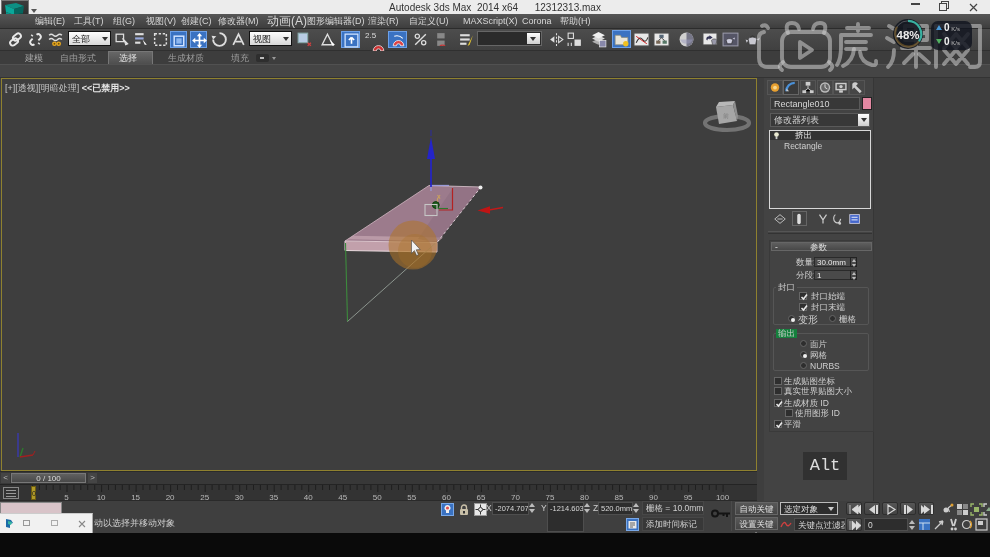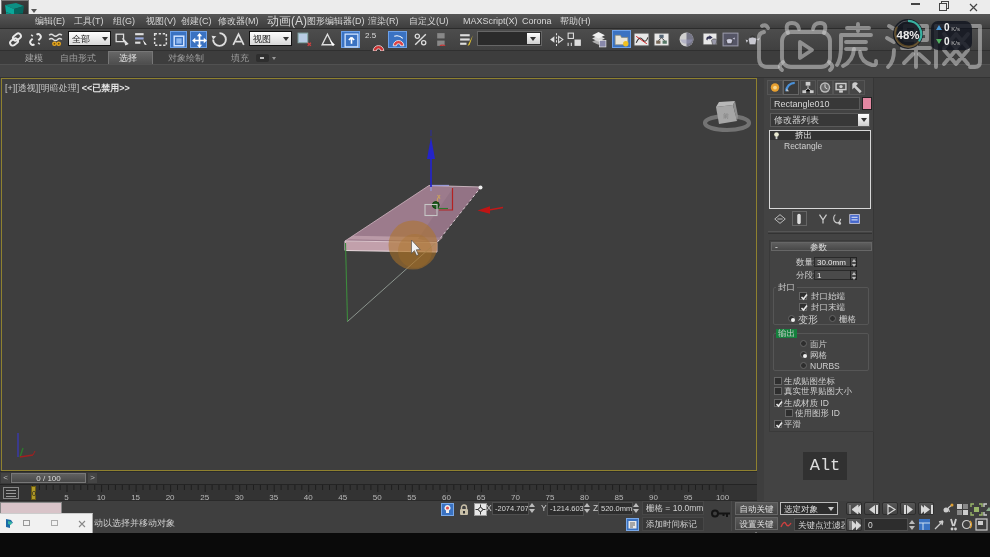--- a/index.html
+++ b/index.html
@@ -6,20 +6,21 @@
 html,body { width:990px; height:557px; overflow:hidden; background:#3f3f3f;
   font-family:"Liberation Sans", sans-serif; }
 #page { position:relative; width:990px; height:557px; overflow:hidden; }
 .abs { position:absolute; }
 </style>
 </head>
 <body>
 <div id="page">
 
 <div class="abs" style="left:0;top:0;width:990px;height:14px;background:#ececec;"></div>
+<div class="abs" style="left:0;top:0;width:990px;height:14px;font-size:10px;color:#333;text-align:center;line-height:15px;">Autodesk 3ds Max&nbsp; 2014 x64&nbsp;&nbsp;&nbsp;&nbsp;&nbsp; 12312313.max</div>
 <div class="abs" style="left:911px;top:3px;width:9px;height:2px;background:#444;"></div>
 <div class="abs" style="left:941px;top:1px;width:8px;height:8px;border:1px solid #444;background:#ececec;"></div>
 <div class="abs" style="left:939px;top:3px;width:8px;height:8px;border:1px solid #444;background:#ececec;"></div>
 <svg class="abs" style="left:969px;top:3px" width="9" height="9" viewBox="0 0 9 9">
       <path d="M1 1 L8 8 M8 1 L1 8" stroke="#444" stroke-width="1.2"></path>
     </svg>
 
 <div class="abs" style="left:1px;top:0px;width:28px;height:28px;background:linear-gradient(#3c3c3c,#222);border:1px solid #777;">
 <svg width="26" height="26" viewBox="0 0 26 26">
 <path d="M3 4 L14 2 L22 5 L12 8 Z" fill="#0d8f84"></path>
@@ -190,21 +191,21 @@
       <path d="M4 8 c0 -3 8 -3 8 0 l-1 5 -6 0 Z" fill="#c8c8d0" stroke="#333" stroke-width="0.7"></path>
       <path d="M12 8 l3 -2 -1 3 Z" fill="#c8c8d0"></path>
       <path d="M4 9 l-2.5 -1 1 3 Z" fill="#c8c8d0"></path>
       <path d="M6 5.5 q2 -2 4 0" stroke="#333" stroke-width="0.8" fill="none"></path>
     </svg>
 <div class="abs" style="left:0;top:51px;width:990px;height:13px;background:#3d3d3d;"></div>
 <div class="abs" style="left:108px;top:51px;width:45px;height:13px;background:linear-gradient(#676767,#4e4e4e);border:1px solid #777;border-bottom:none;"></div>
 <div class="abs" style="left:25px;top:51px;font-size:9px;color:#a8a8a8;line-height:14px;">建模</div>
 <div class="abs" style="left:60px;top:51px;font-size:9px;color:#9d9d9d;line-height:14px;">自由形式</div>
 <div class="abs" style="left:119px;top:51px;font-size:9px;color:#e0e0e0;line-height:14px;">选择</div>
-<div class="abs" style="left:168px;top:51px;font-size:9px;color:#9d9d9d;line-height:14px;">对象绘制</div>
+<div class="abs" style="left:168px;top:51px;font-size:9px;color:#9d9d9d;line-height:14px;">生成材质</div>
 <div class="abs" style="left:231px;top:51px;font-size:9px;color:#9d9d9d;line-height:14px;">填充</div>
 <div class="abs" style="left:256px;top:54px;width:13px;height:8px;background:#2e2e2e;border-radius:2px;">
       <span style="position:absolute;left:4px;top:3px;width:4px;height:2px;background:#bbb;"></span>
     </div>
 <div class="abs" style="left:272px;top:57px;width:0;height:0;border-left:2.5px solid transparent;border-right:2.5px solid transparent;border-top:3px solid #999;"></div>
 <div class="abs" style="left:0;top:64px;width:990px;height:14px;background:#454545;border-top:1px solid #515151;border-bottom:1px solid #333;"></div>
 <div class="abs" style="left:1px;top:78px;width:756px;height:393px;background:#8f812f;"></div>
 <div class="abs" id="viewport" style="left:2px;top:79px;width:754px;height:391px;background:#3e3e3e;">
 <div class="abs" style="left:3px;top:3px;font-size:9px;color:#c6c6c6;">[+][透视][明暗处理] <b style="color:#e8e8e8">&lt;&lt;已禁用&gt;&gt;</b></div>
 <svg class="abs" style="left:0;top:0" width="754" height="391" viewBox="0 0 754 391">
@@ -564,21 +565,21 @@
           <path d="M5.5 0.5 V3 M5.5 8 V10.5 M0.5 5.5 H3 M8 5.5 H10.5" stroke="#333" stroke-width="1"></path>
         </svg>
       </div>
       <div style="position:absolute;left:486px;top:1px;font-size:8.5px;color:#cfcfcf;line-height:13px;">X:</div>
       <div style="position:absolute;left:492px;top:1px;width:37px;height:13px;background:#2d2d2d;border:1px solid #4e4e4e;font-size:7.5px;color:#d8d8d8;line-height:12px;padding-left:2px;white-space:nowrap;overflow:hidden;">-2074.707</div>
       <div style="position:absolute;left:529px;top:1px;width:7px;height:13px;">
         <span style="position:absolute;left:0px;top:1px;width:0;height:0;border-left:3px solid transparent;border-right:3px solid transparent;border-bottom:4px solid #bbb;"></span>
         <span style="position:absolute;left:0px;top:7px;width:0;height:0;border-left:3px solid transparent;border-right:3px solid transparent;border-top:4px solid #bbb;"></span>
       </div>
       <div style="position:absolute;left:541px;top:1px;font-size:8.5px;color:#cfcfcf;line-height:13px;">Y:</div>
-      <div style="position:absolute;left:547px;top:1px;width:37px;height:14px;background:#2d2d2d;border:1px solid #4e4e4e;font-size:7.5px;color:#d8d8d8;line-height:12px;padding-left:2px;white-space:nowrap;overflow:hidden;">-1214.603</div>
+      <div style="position:absolute;left:547px;top:1px;width:37px;height:30px;background:#2d2d2d;border:1px solid #4e4e4e;font-size:7.5px;color:#d8d8d8;line-height:12px;padding-left:2px;white-space:nowrap;overflow:hidden;">-1214.603</div>
       <div style="position:absolute;left:584px;top:1px;width:7px;height:13px;">
         <span style="position:absolute;left:0px;top:1px;width:0;height:0;border-left:3px solid transparent;border-right:3px solid transparent;border-bottom:4px solid #bbb;"></span>
         <span style="position:absolute;left:0px;top:7px;width:0;height:0;border-left:3px solid transparent;border-right:3px solid transparent;border-top:4px solid #bbb;"></span>
       </div>
       <div style="position:absolute;left:593px;top:1px;font-size:8.5px;color:#cfcfcf;line-height:13px;">Z:</div>
       <div style="position:absolute;left:598px;top:1px;width:35px;height:13px;background:#2d2d2d;border:1px solid #4e4e4e;font-size:7.5px;color:#d8d8d8;line-height:12px;padding-left:2px;white-space:nowrap;overflow:hidden;">520.0mm</div>
       <div style="position:absolute;left:633px;top:1px;width:7px;height:13px;">
         <span style="position:absolute;left:0px;top:1px;width:0;height:0;border-left:3px solid transparent;border-right:3px solid transparent;border-bottom:4px solid #bbb;"></span>
         <span style="position:absolute;left:0px;top:7px;width:0;height:0;border-left:3px solid transparent;border-right:3px solid transparent;border-top:4px solid #bbb;"></span>
       </div>

